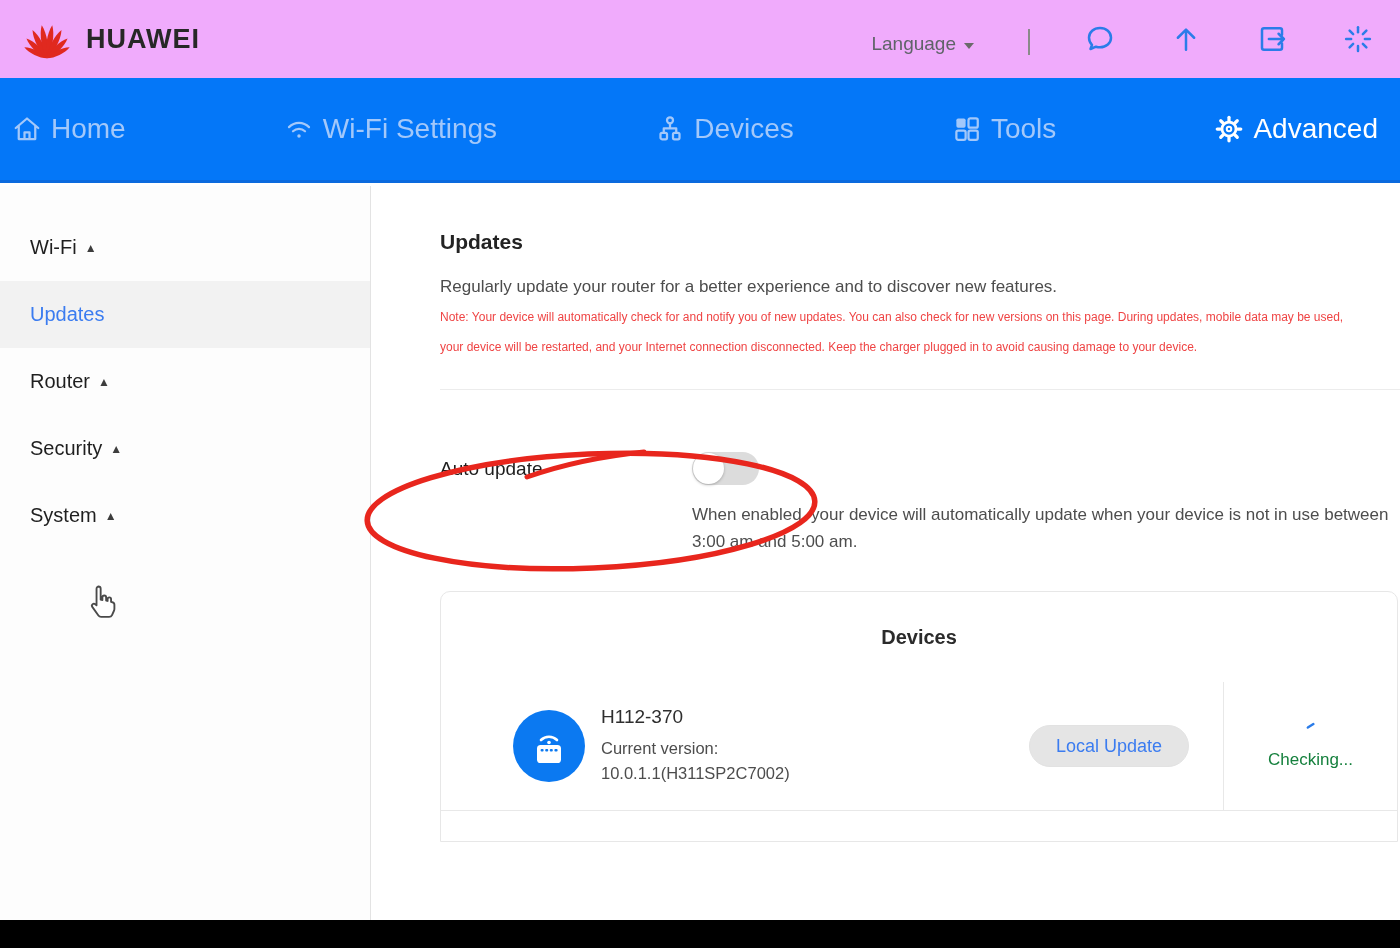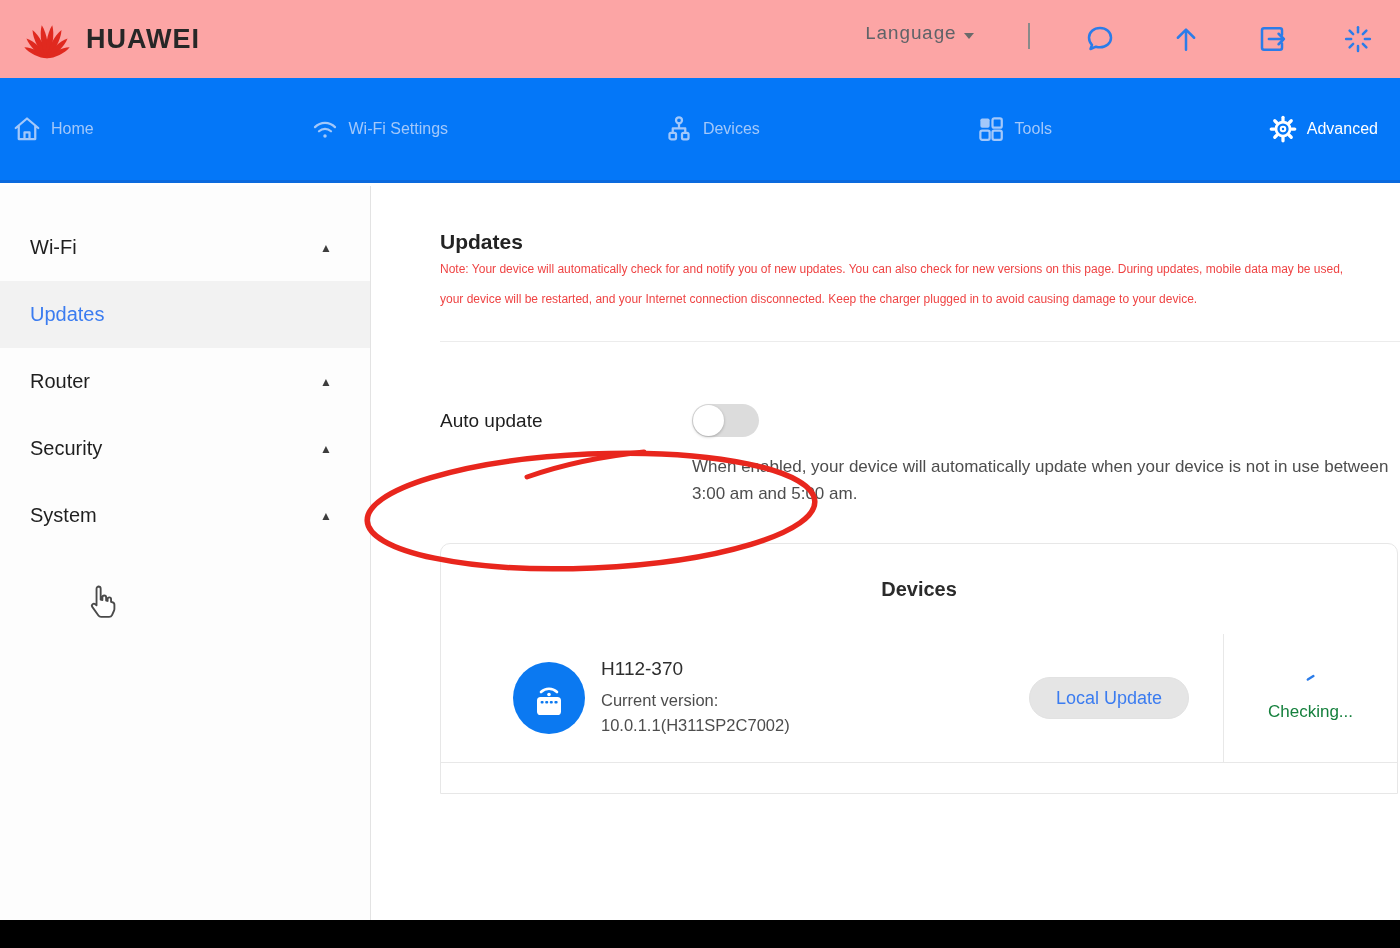--- a/index.html
+++ b/index.html
@@ -4,51 +4,51 @@
 <style>
   * { margin:0; padding:0; box-sizing:border-box; }
   html,body { width:1400px; height:948px; }
   body {
     position:relative; overflow:hidden; background:#fff;
     font-family:"Liberation Sans", sans-serif; color:#222;
   }
 
   
   .header {
-    height:78px; background:#fca5a5; display:flex; align-items:center;
+    height:78px; background:#f0abfc; display:flex; align-items:center;
     justify-content:space-between; padding:0 26px 0 20px;
   }
   .brand { display:flex; align-items:center; }
   .brand-text { font-size:27px; font-weight:bold; color:#272727; letter-spacing:1px; margin-left:12px; }
-  .header-right { display:flex; align-items:flex-start; gap:54px;font-family:Liberation Mono, monospace; }
+  .header-right { display:flex; align-items:flex-end; gap:54px; }
   .language { display:flex; align-items:center; gap:8px; font-size:19px; color:#5f6368; cursor:pointer; }
   .caret-down { width:0; height:0; border-left:5px solid transparent; border-right:5px solid transparent; border-top:6px solid #6a6a6a; margin-top:3px; }
   .hdr-divider { width:2px; height:26px; background:#8a8a8a; }
   .hdr-icon { width:32px; height:32px; display:flex; align-items:center; justify-content:center; cursor:pointer; }
   .hdr-icon svg { stroke:#2b7ce9; fill:none; stroke-width:2; stroke-linecap:round; stroke-linejoin:round; }
 
   
   .navbar {
     height:105px; background:#0477f8; border-bottom:3px solid #0b6ade;
     display:flex; align-items:center; justify-content:space-between;
     padding:0 22px 0 12px;
   }
-  .nav-item { display:flex; align-items:center; gap:9px; font-size:16px; color:#a3c8fa; cursor:pointer; }
+  .nav-item { display:flex; align-items:center; gap:9px; font-size:28px; color:#a3c8fa; cursor:pointer; }
   .nav-item svg { stroke:#a3c8fa; fill:none; stroke-width:1.8; stroke-linecap:round; stroke-linejoin:round; }
   .nav-item.active { color:#ffffff; }
   .nav-item.active svg { stroke:#ffffff; }
 
   
   .sidebar {
     position:absolute; left:0; top:186px; width:371px; bottom:28px;
     background:#fdfdfd; border-right:1px solid #e3e3e3; padding-top:28px;
   }
   .side-item {
-    height:67px; display:flex; align-items:center; justify-content:space-between;
-    padding:0 38px 0 30px; font-size:20px; color:#1f1f1f; cursor:pointer;
+    height:67px; display:flex; align-items:center; justify-content:flex-start;
+    padding:0 38px 0 30px; font-size:20px; color:#1f1f1f; cursor:pointer;gap:8px;
   }
   .side-item .arrow { font-size:12px; color:#3d3d3d; }
   .side-item.active { background:#f2f2f2; color:#3b7cf0; }
 
   
   .content { position:absolute; left:372px; top:186px; right:0; bottom:28px; background:#fff; padding:44px 0 0 68px; }
   .page-title { font-size:21px; font-weight:bold; color:#232323; }
   .desc { margin-top:18px; font-size:17px; line-height:30px; color:#4d4d4d; width:918px; }
   .note { font-size:12px; line-height:30px; color:#ef4444; width:918px; }
   .sep { border:none; border-top:1px solid #ececec; margin:27px 0 0 0; width:960px; }
@@ -223,20 +223,21 @@
     <span class="arrow">▲</span>
   </div>
   <div class="side-item">
     <span>System</span>
     <span class="arrow">▲</span>
   </div>
 </div>
 
 <div class="content">
   <div class="page-title">Updates</div>
+  <p class="desc">Regularly update your router for a better experience and to discover new features.</p>
   <p class="note">Note: Your device will automatically check for and notify you of new updates. You can also check for new versions on this page. During updates, mobile data may be used, your device will be restarted, and your Internet connection disconnected. Keep the charger plugged in to avoid causing damage to your device.</p>
 
   <hr class="sep">
 
   <div class="auto-row">
     <span class="auto-label">Auto update</span>
     <div class="toggle">
       <div class="knob"></div>
     </div>
   </div>

